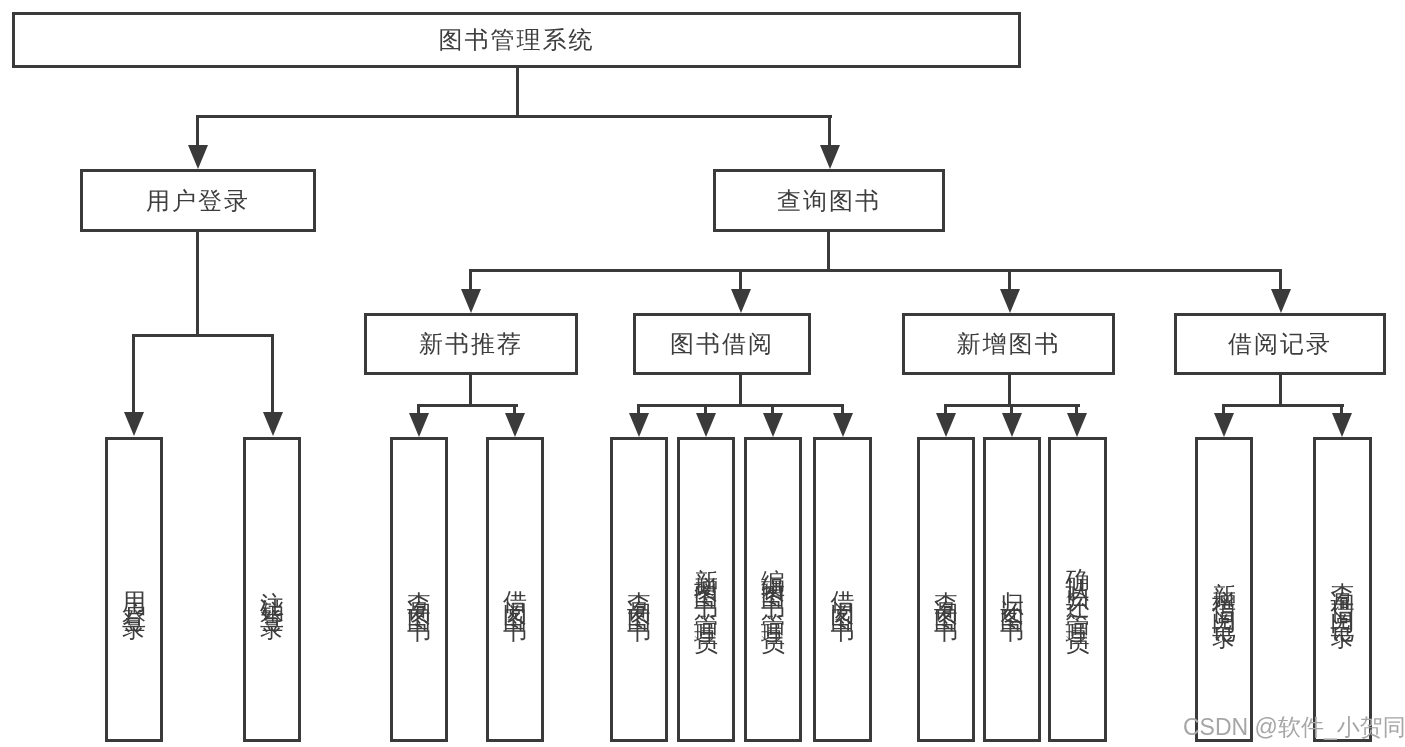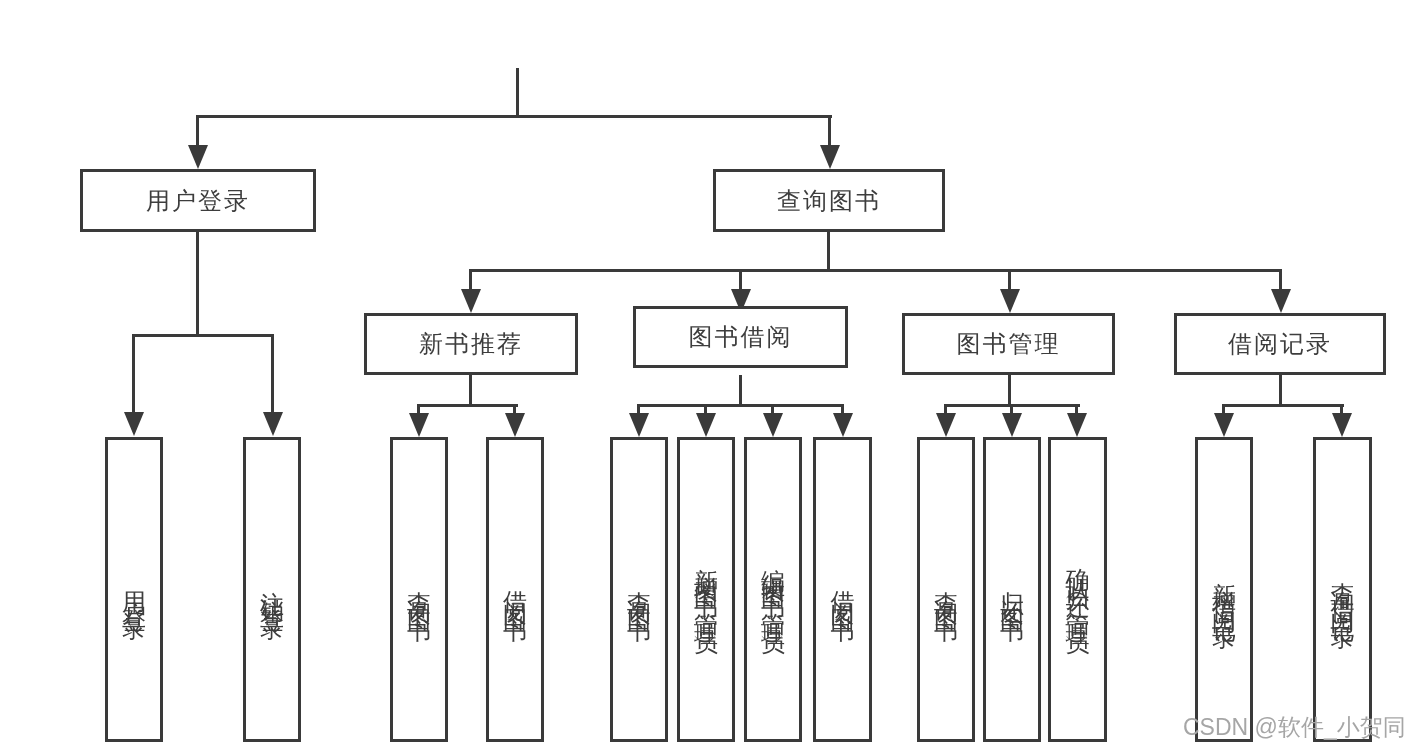--- a/index.html
+++ b/index.html
@@ -49,20 +49,23 @@
     font-size:23px;
     white-space:nowrap;
     z-index:5;
   }
 </style>
 </head>
 <body>
 
 <div class="stage">
 
+  <div class="box hbox" style="left:12px; top:12px; width:1009px; height:56px;">
+    <span>图书管理系统</span>
+  </div>
 
   <div class="line" style="left:516px; top:68px; width:3px; height:49px;"></div>
   <div class="line" style="left:196px; top:115px; width:636px; height:3px;"></div>
   <div class="line" style="left:196px; top:115px; width:3px; height:34px;"></div>
   <div class="arrow" style="left:188px; top:145px;"></div>
   <div class="line" style="left:828px; top:115px; width:3px; height:34px;"></div>
   <div class="arrow" style="left:820px; top:145px;"></div>
 
   <div class="box hbox" style="left:80px; top:169px; width:236px; height:63px;">
     <span>用户登录</span>
@@ -85,25 +88,25 @@
   <div class="line" style="left:739px; top:269px; width:3px; height:22px;"></div>
   <div class="arrow" style="left:731px; top:289px;"></div>
   <div class="line" style="left:1008px; top:269px; width:3px; height:22px;"></div>
   <div class="arrow" style="left:1000px; top:289px;"></div>
   <div class="line" style="left:1279px; top:269px; width:3px; height:22px;"></div>
   <div class="arrow" style="left:1271px; top:289px;"></div>
 
   <div class="box hbox" style="left:364px; top:313px; width:214px; height:62px;">
     <span>新书推荐</span>
   </div>
-  <div class="box hbox" style="left:633px; top:306px; width:215px; height:62px;">
+  <div class="box hbox" style="left:633px; top:313px; width:178px; height:62px;">
     <span>图书借阅</span>
   </div>
   <div class="box hbox" style="left:902px; top:313px; width:213px; height:62px;">
-    <span>图书管理</span>
+    <span>新增图书</span>
   </div>
   <div class="box hbox" style="left:1174px; top:313px; width:212px; height:62px;">
     <span>借阅记录</span>
   </div>
 
   <div class="line" style="left:469px; top:375px; width:3px; height:32px;"></div>
   <div class="line" style="left:417px; top:404px; width:101px; height:3px;"></div>
   <div class="line" style="left:417px; top:404px; width:3px; height:10px;"></div>
   <div class="arrow" style="left:409px; top:413px;"></div>
   <div class="line" style="left:513px; top:404px; width:3px; height:10px;"></div>

